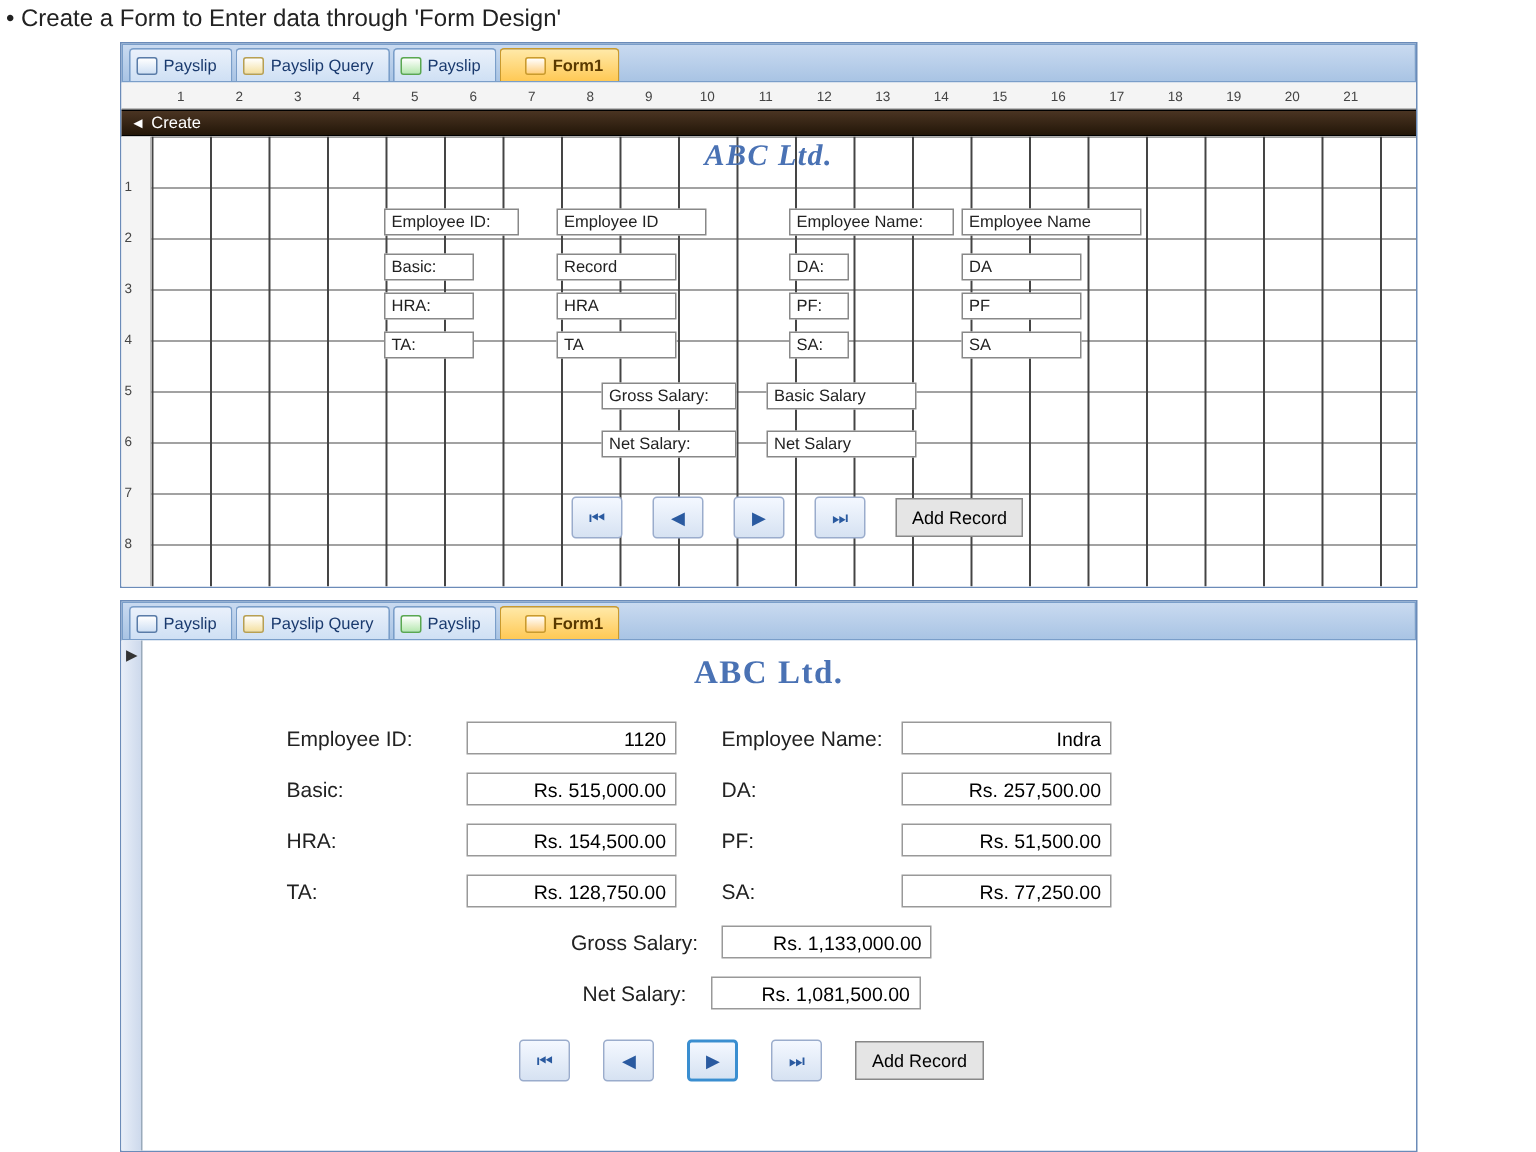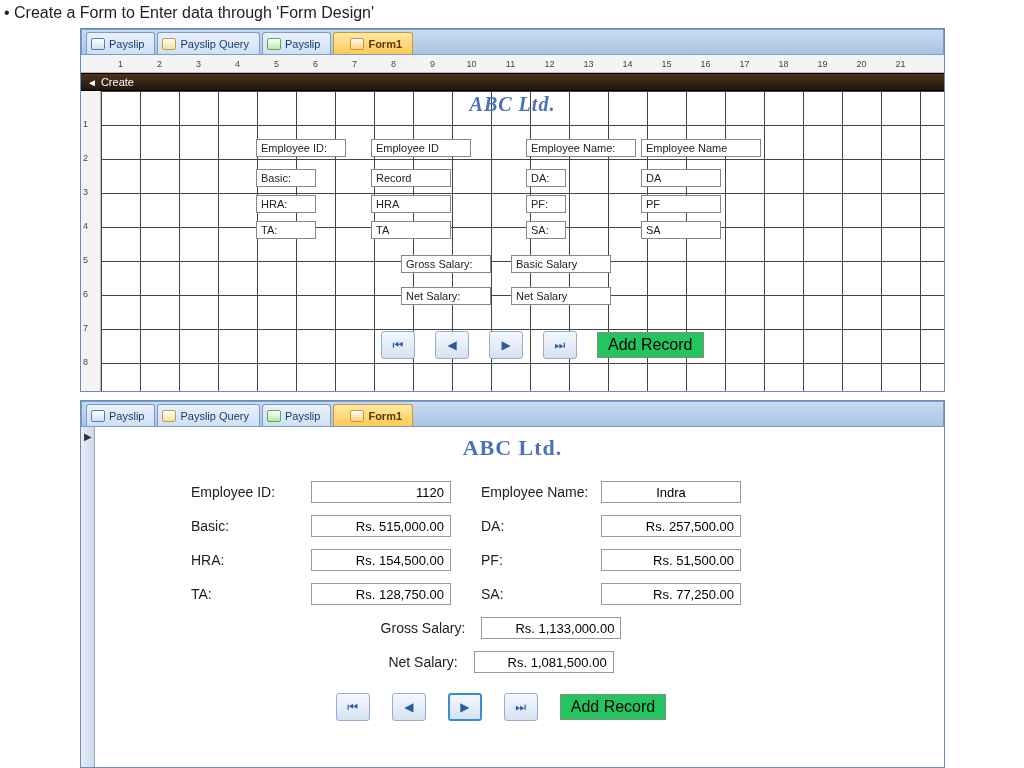--- a/index.html
+++ b/index.html
@@ -33,34 +33,34 @@
       linear-gradient(to bottom, #444 1px, transparent 1px);
     background-size: 39px 34px; 
   }
   .dtitle { position:absolute; left:0; right:0; top:2px; text-align:center; font-family: "Times New Roman", serif; font-weight:bold; font-style:italic; color:#4a72b4; font-size:20px; letter-spacing:1px;}
   .dctrl { position:absolute; background:#fff; border:1px solid #888; font-size:11px; padding:2px 4px; height:18px; display:flex; align-items:center; }
   .dctrl.label { background:#fff; }
   .dctrl.field { background:#fff; }
   .navrow { position:absolute; display:flex; align-items:center; gap:20px; }
   .navbtn { width:34px; height:28px; border:1px solid #9aaccc; border-radius:3px; background:linear-gradient(#f4f8ff,#d6e2f2); display:flex; align-items:center; justify-content:center; color:#2a5aa0; font-size:12px; cursor:pointer;}
   .navbtn.sel { border:2px solid #3a8ed0; }
-  .addbtn { height:26px; padding:0 10px; border:1px solid #888; background:#22c55e; font-size:16px; cursor:pointer;}
+  .addbtn { height:26px; padding:0 10px; border:1px solid #888; background:#e5e5e5; font-size:12px; cursor:pointer;}
 
   
   .runpanel { position: relative; margin: 8px 0 0 80px; width: 865px; border: 1px solid #6b8bb8; }
   .runbody { position:relative; height: 340px; background:#fff; }
   .recordselector { position:absolute; left:0; top:0; bottom:0; width:14px; background:linear-gradient(to right,#e8eef8,#cdd9ec); border-right:1px solid #9ab; }
   .recordselector .tri { position:absolute; top:4px; left:3px; font-size:10px; color:#333;}
   .rtitle { text-align:center; font-family:"Times New Roman", serif; font-weight:bold; color:#4a72b4; font-size:22px; padding:8px 0 14px 0; letter-spacing:1px;}
   .formgrid { position:relative; margin-left: 110px; }
   .frow { display:flex; align-items:center; height:34px; }
   .flabel { width:120px; font-size:14px; color:#222; }
   .flabel2 { width:150px; font-size:14px; color:#222; padding-left:30px;}
   .fin { width:140px; height:22px; border:1px solid #999; padding:2px 6px; font-size:13px; text-align:right; background:#fff;}
-  .fin.left { text-align:center; }
+  .fin.left { text-align:right; }
   .midrow { display:flex; align-items:center; height:34px; justify-content:center; gap:16px; width:620px;}
   .midrow .mlabel { font-size:14px; }
   .runnav { display:flex; align-items:center; gap:22px; justify-content:center; width:620px; margin-top:14px;}
 
 </style>
 </head>
 <body>
 <div class="page">
 
 <div class="caption">

